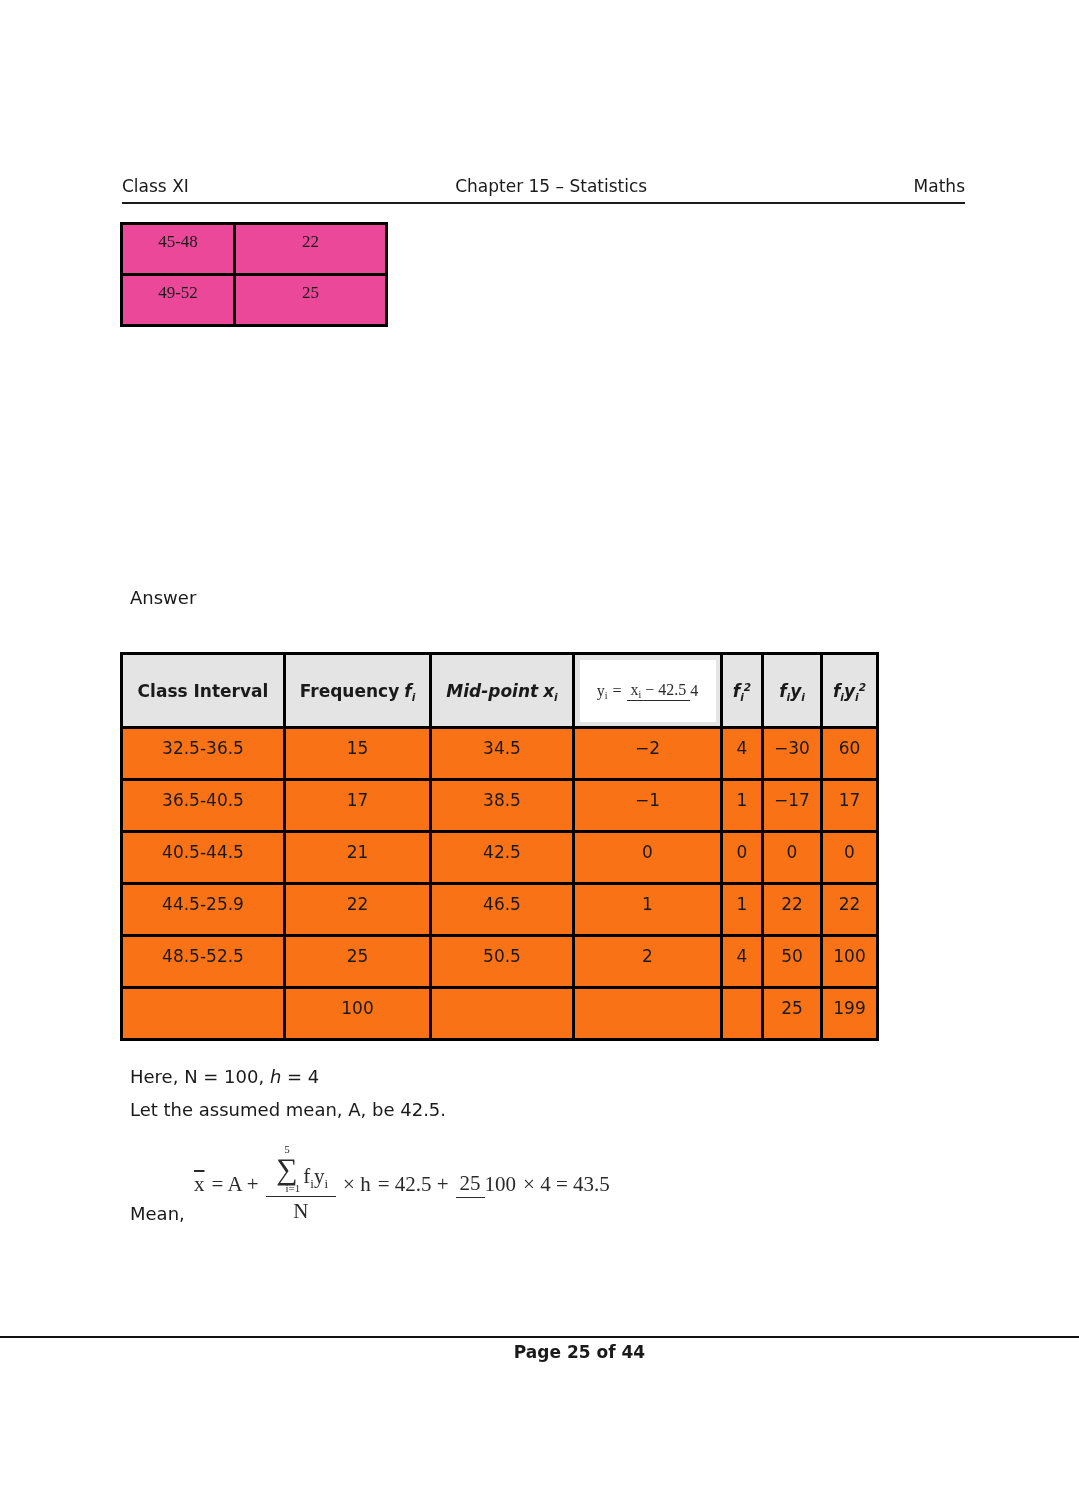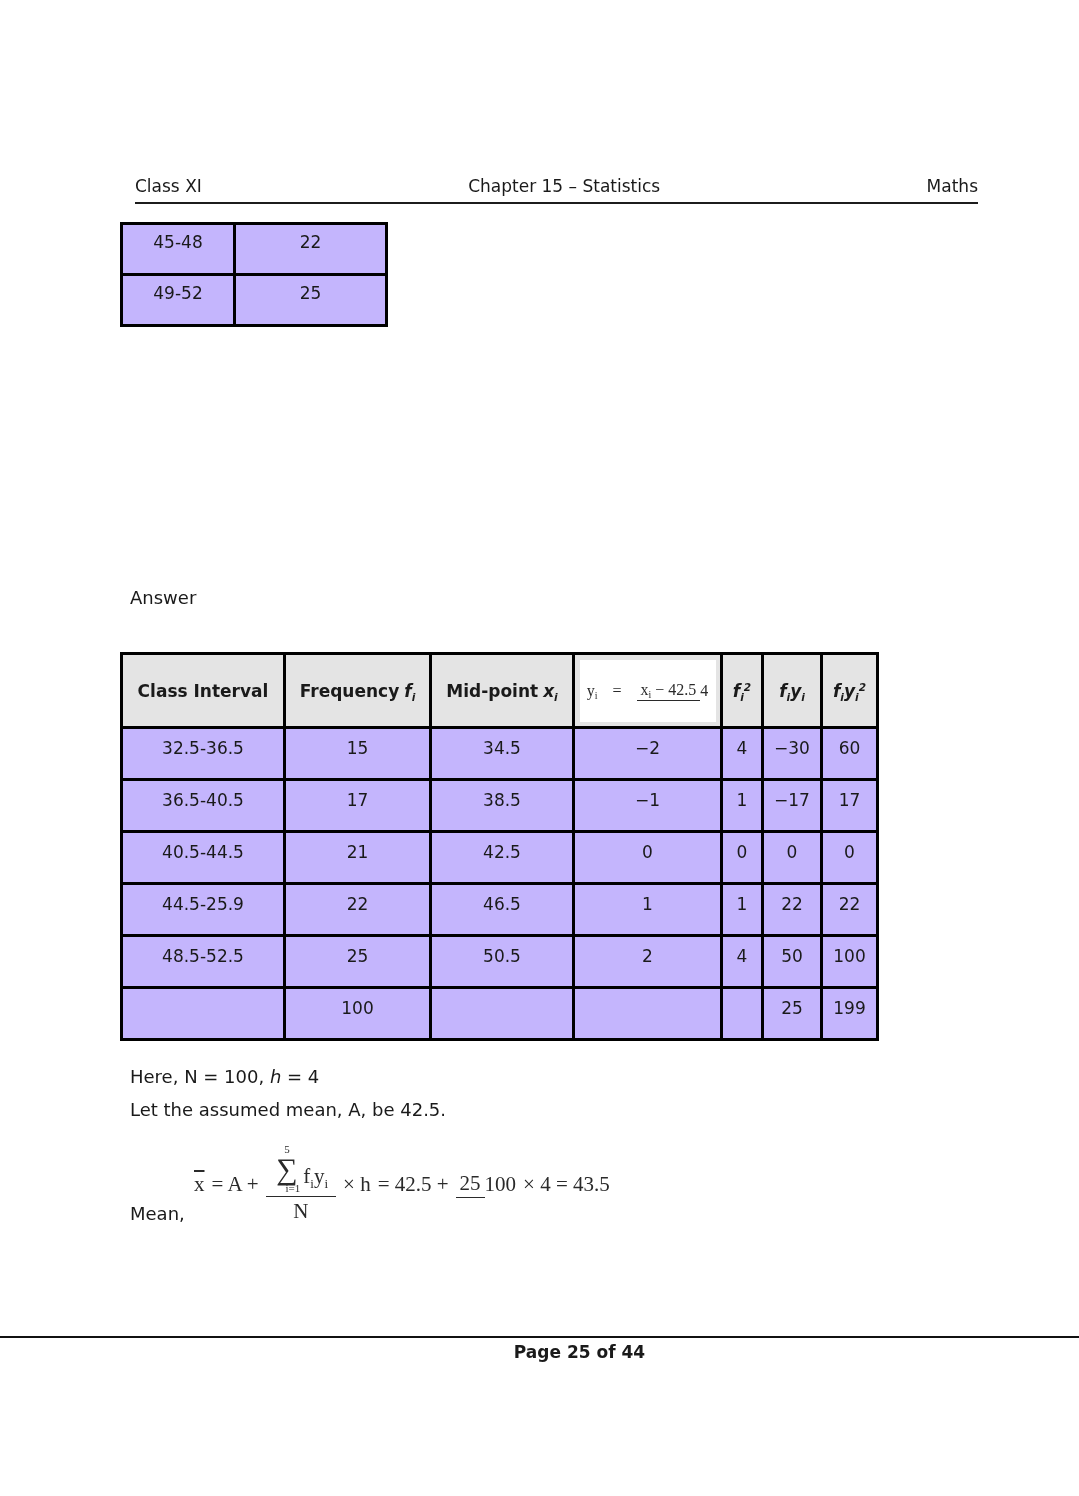--- a/index.html
+++ b/index.html
@@ -6,61 +6,61 @@
   html,body { background:#ffffff; }
   body {
     width:1079px; height:1496px;
     font-family:"DejaVu Sans","Liberation Sans",sans-serif;
     color:#1a1a1a;
   }
   .page { position:relative; width:1079px; height:1496px; background:#fff; overflow:hidden; }
 
   
   .doc-header {
-    position:absolute; left:135px; top:176px; width:843px;
+    position:absolute; left:122px; top:176px; width:843px;
     display:flex; justify-content:space-between; align-items:flex-end;
     font-size:17px; padding-bottom:6px;
     border-bottom:2px solid #1c1c1c;
   }
 
   
   .top-table {
     position:absolute; left:120px; top:222px;
     border-collapse:collapse; table-layout:fixed;
   }
   .top-table td {
     border:3px solid #000; text-align:center; vertical-align:middle;
-    font-size:17px; height:51px; padding:0 4px 14px 4px; background:#c4b5fd;
+    font-size:17px; height:51px; padding:0 4px 14px 4px; background:#ec4899;font-family:Liberation Serif, serif;
   }
   .top-table .tt-c1 { width:113px; }
   .top-table .tt-c2 { width:152px; }
 
   
   .answer { position:absolute; left:130px; top:587px; font-size:18px; }
 
   
   .stats-table {
     position:absolute; left:120px; top:652px;
     border-collapse:collapse; table-layout:fixed;
   }
   .stats-table th, .stats-table td {
     border:3px solid #000; text-align:center; vertical-align:middle;
     font-size:17px; overflow:hidden;
   }
   .stats-table th {
     background:#e4e4e4; font-weight:bold; height:74px; padding:2px;text-align:center;
   }
-  .stats-table td { height:52px; padding:0 2px 12px 2px; background:#c4b5fd; }
+  .stats-table td { height:52px; padding:0 2px 12px 2px; background:#f97316; }
   .stats-table i { font-style:italic; }
   sub, sup { line-height:0; font-size:0.62em; }
   sub { vertical-align:-0.35em; } sup { vertical-align:0.6em; }
 
   
   .formula-box {
-    display:inline-flex; align-items:center; justify-content:center; gap:15px;
+    display:inline-flex; align-items:center; justify-content:center; gap:5px;
     background:#ffffff; width:136px; height:62px;
     font-family:"Liberation Serif","DejaVu Serif",serif;
     font-weight:normal; font-size:16px; color:#2a2a2a;
   }
   .frac { display:inline-flex; flex-direction:row; align-items:center; vertical-align:middle; }
   .frac .num { border-bottom:1.5px solid #2a2a2a; padding:0 4px 1px 4px; white-space:nowrap; }
   .frac .den { padding-top:1px; }
 
   
   .note1 { position:absolute; left:130px; top:1066px; font-size:18px; }
@@ -132,21 +132,21 @@
     </colgroup>
     <thead>
       <tr>
         <th>
           <span>Class Interval</span>
         </th>
         <th>
           <span style="margin-right:5px;">Frequency</span><i><span>f</span><sub>i</sub></i>
         </th>
         <th>
-          <span style="margin-right:5px;">Mid-point</span><i><span>x</span><sub>i</sub></i>
+          <span style="margin-right:5px;font-style:italic;">Mid-point</span><i><span>x</span><sub>i</sub></i>
         </th>
         <th>
           <span class="formula-box">
             <span><span>y</span><sub>i</sub></span>
             <span>=</span>
             <span class="frac">
               <span class="num"><span>x</span><sub>i</sub> <span>− 42.5</span></span>
               <span class="den">4</span>
             </span>
           </span>

